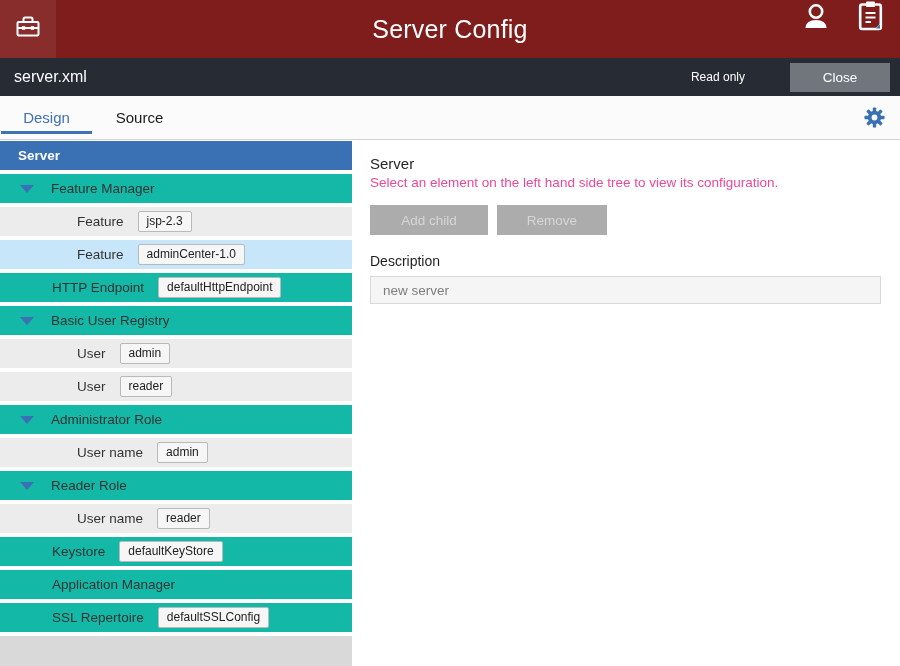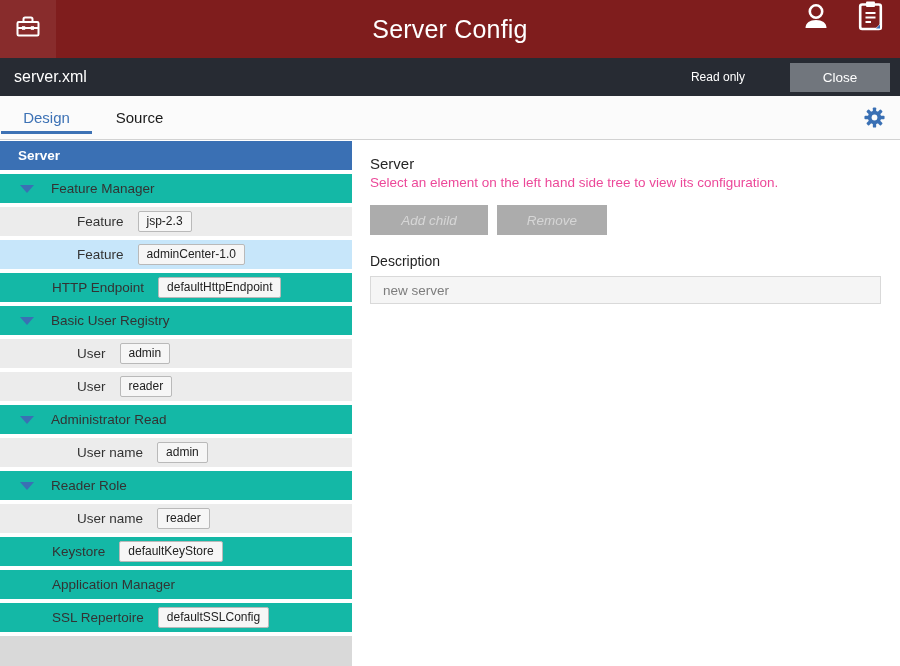--- a/index.html
+++ b/index.html
@@ -42,21 +42,21 @@
   .tree-row.highlighted { background:#c7e6fa; }
   .caret { width:0; height:0; border-left:7px solid transparent; border-right:7px solid transparent; border-top:8px solid #3a70b4; margin-right:17px; flex-shrink:0; }
   .tree-badge { margin-left:14px; background:#f6f6f6; border:1px solid #b9b9b9; border-radius:2px; padding:3px 8px; font-size:12px; color:#222; line-height:1.1; white-space:nowrap; }
   .tree-filler { flex:1; background:#d9d9d9; min-height:20px; }
 
   
   .detail { flex:1; padding:15px 19px 0 18px; background:#fff; }
   .detail-title { font-size:15px; font-weight:500; color:#262626; }
   .detail-subtitle { font-size:13.5px; color:#ec4899; margin-top:3px; }
   .btn-row { margin-top:15px; display:flex; gap:9px; }
-  .gray-btn { height:30px; background:#acacac; color:#d6d6d6; border:none; font-size:13.5px; font-family:inherit;font-style:italic; }
+  .gray-btn { height:30px; background:#acacac; color:#d6d6d6; border:none; font-size:13.5px; font-family:inherit; }
   .btn-addchild { width:118px; }
   .btn-remove { width:110px; }
   .desc-label { margin-top:18px; font-size:14px; color:#1f1f1f; }
   .desc-input { margin-top:7px; width:100%; height:28px; background:#f5f5f5; border:1px solid #d9d9d9; font-size:13.5px; color:#7d7d7d; padding-left:12px; font-family:inherit; outline:none; }
 </style>
 </head>
 <body>
 
 <div class="screen">
 
@@ -151,21 +151,21 @@
         <div class="tree-row level-2 no-caret">
           <span class="tree-label">User</span>
           <span class="tree-badge">admin</span>
         </div>
         <div class="tree-row level-2 no-caret">
           <span class="tree-label">User</span>
           <span class="tree-badge">reader</span>
         </div>
         <div class="tree-row level-1">
           <span class="caret"></span>
-          <span class="tree-label">Administrator Read</span>
+          <span class="tree-label">Administrator Role</span>
         </div>
         <div class="tree-row level-2 no-caret">
           <span class="tree-label">User name</span>
           <span class="tree-badge">admin</span>
         </div>
         <div class="tree-row level-1">
           <span class="caret"></span>
           <span class="tree-label">Reader Role</span>
         </div>
         <div class="tree-row level-2 no-caret">

